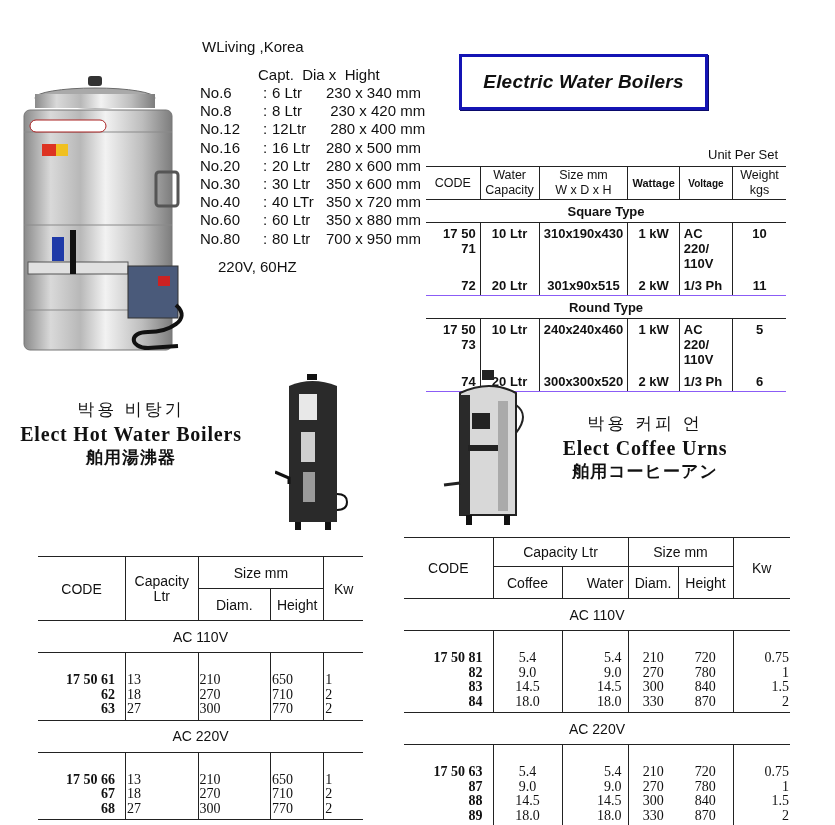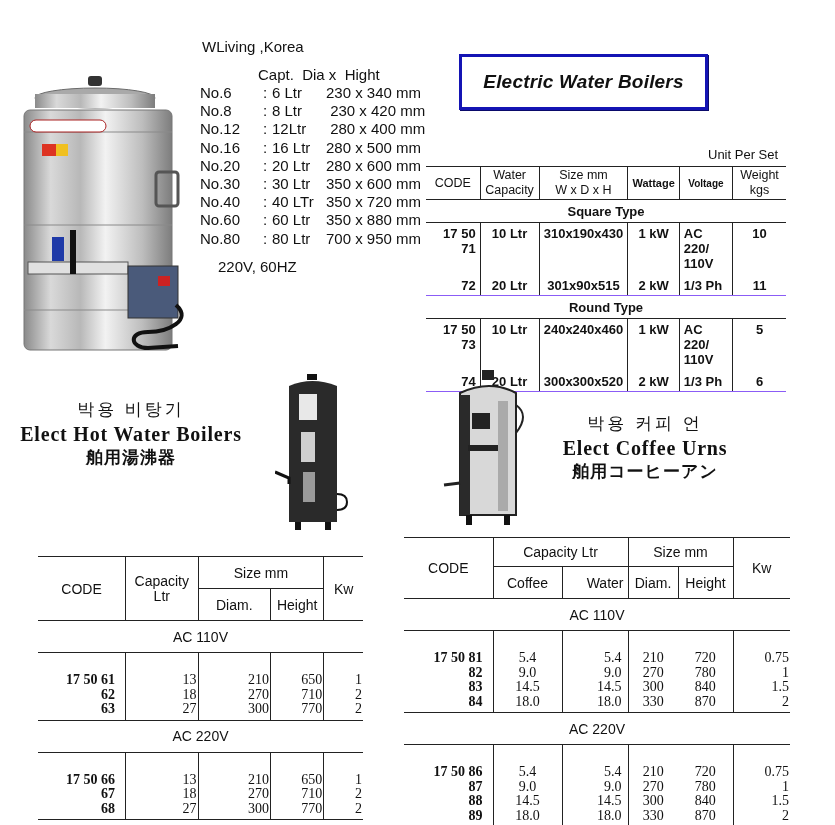--- a/index.html
+++ b/index.html
@@ -56,21 +56,21 @@
   .bt { border-collapse:collapse; font-size:14px; }
   .bt th { font-weight:normal; }
   .bt .num td { font-size:14px; line-height:14.5px; vertical-align:top; padding-top:20px; padding-bottom:3px;font-family:Liberation Serif, serif; }
   .bt .num .code { font-weight:bold; text-align:right; padding-right:10px; }
   .bt .sect td { text-align:center; height:29px; border-bottom:1px solid #222; border-top:1px solid #222; }
 
   .t2 { left:38px; top:556px; width:325px; }
   .t2 th { border-top:1px solid #222; height:29px; }
   .t2 .r2 th { border-top:1px solid #222; }
   .t2 th.bl, .t2 td.bl { border-left:1px solid #222; }
-  .t2 .num td { text-align:right; }
+  .t2 .num td { text-align:left; }
   .t2 .num.last td { border-bottom:1px solid #222; }
 
   .t3 { left:404px; top:537px; width:386px; }
   .t3 th { border-top:1px solid #222; height:26px; }
   .t3 .r2 th { height:29px; }
   .t3 th.bl, .t3 td.bl { border-left:1px solid #222; }
   .t3 .num td { text-align:center; }
   .t3 .num td.kw { text-align:right; padding-left:14px; }
   .t3 .num td.rt { text-align:right; padding-right:6px; }
   .t3 .num.last td { border-bottom:1px solid #222; }
@@ -399,21 +399,21 @@
           <div>1</div>
           <div>1.5</div>
           <div>2</div>
         </td>
   </tr>
   <tr class="sect">
         <td colspan="6">AC 220V</td>
       </tr>
   <tr class="num last">
     <td class="code stack">
-          <div>17 50 86</div>
+          <div>17 50 63</div>
           <div>87</div>
           <div>88</div>
           <div>89</div>
         </td>
     <td class="bl stack">
           <div>5.4</div>
           <div>9.0</div>
           <div>14.5</div>
           <div>18.0</div>
         </td>

